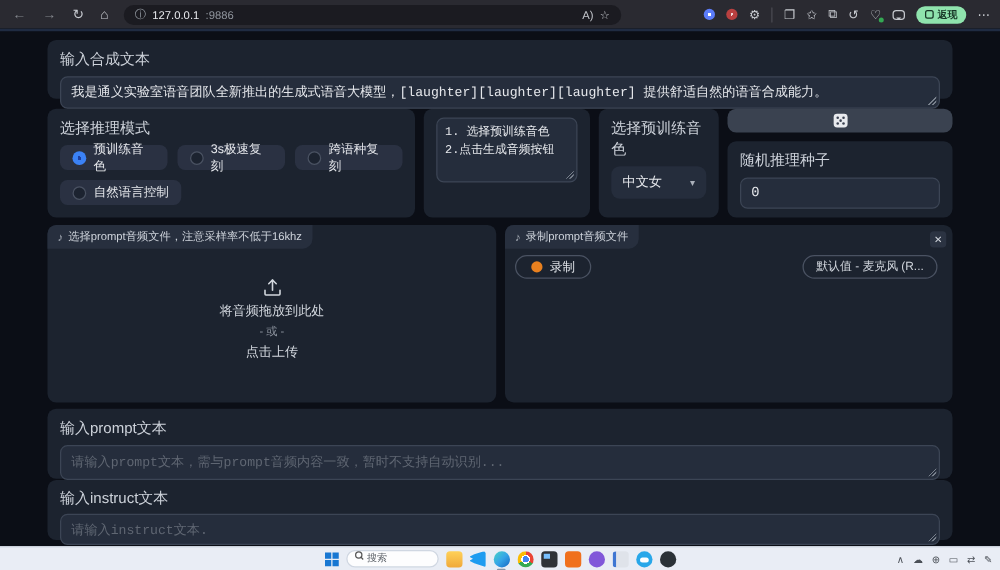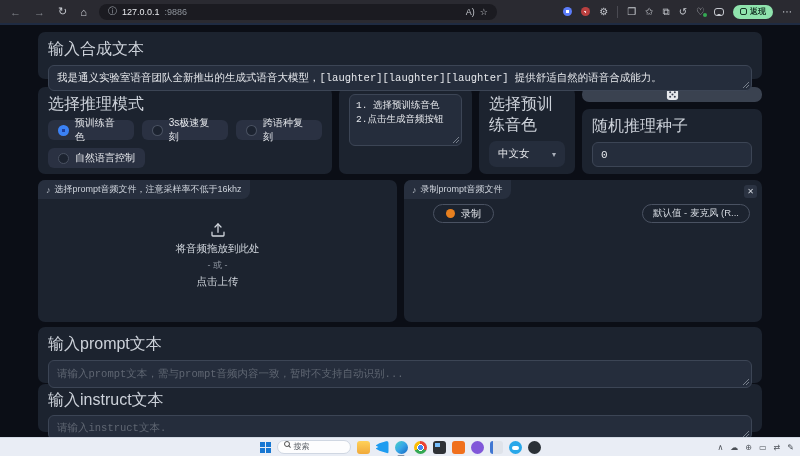--- a/index.html
+++ b/index.html
@@ -32,21 +32,21 @@
     border-top-color:#c6c9cf; }
   .cash-pill { display:flex; align-items:center; gap:3px; background:#8fe3ad; border-radius:8px;
     height:14px; padding:0 7px; font-size:8px; color:#173526; font-weight:bold;text-align:center; }
   .cash-ic { width:7px; height:7px; border:1px solid #173526; border-radius:2px; }
 
   
   .page { position:absolute; top:23px; left:0; right:0; bottom:19px; background:#0b0e16;
     border-top:2px solid #1f2b42; padding:7px 38px 0; }
   .block { background:#1c232f; border-radius:7px; }
   .pad { padding:7px 10px; }
-  .g-label { font-size:16px; color:#cdd2da; margin-bottom:5px; }
+  .g-label { font-size:12px; color:#cdd2da; margin-bottom:5px; }
   .ta-wrap { position:relative; }
   textarea, .num-input { width:100%; background:#252d3c; border:1px solid #3c4555; border-radius:6px;
     color:#e6e8ec; font-size:10.5px; font-family:Liberation Mono, monospace; resize:none;
     outline:none; padding:6px 8px; overflow:hidden; display:block; }
   textarea::placeholder { color:#5f6672; }
   .grip { position:absolute; right:3px; bottom:3px; width:7px; height:7px; pointer-events:none;
     background:linear-gradient(135deg, transparent 0 52%, #78808c 52% 60%, transparent 60% 74%, #78808c 74% 82%, transparent 82%); }
 
   .blk-synth { height:47px; }
   .blk-synth textarea { height:26px; padding:5px 8px; }
@@ -77,21 +77,21 @@
   .blk-record { flex:1; }
   .badge { position:absolute; top:0; left:0; background:#272f3e; padding:3px 8px; font-size:9px;
     color:#ced3db; border-radius:7px 0 8px 0; display:flex; align-items:center; gap:4px; }
   .note-ic { color:#aab0ba; font-size:9px; }
   .upload-center { position:absolute; inset:0; display:flex; flex-direction:column; align-items:center;
     justify-content:center; gap:3px; color:#d2d7de; font-size:10.5px; padding-top:8px; cursor:pointer; }
   .or-txt { font-size:9px; color:#8d949f; }
   .close-btn { position:absolute; top:5px; right:5px; width:13px; height:13px; background:#2b3342;
     border-radius:3px; color:#d2d7de; font-size:8px; display:flex; align-items:center;
     justify-content:center; cursor:pointer; }
-  .rec-row { position:absolute; top:24px; left:29px; right:12px; display:flex;
+  .rec-row { position:absolute; top:24px; left:8px; right:12px; display:flex;
     justify-content:space-between; align-items:center; }
   .rec-pill { display:flex; align-items:center; gap:6px; border:1px solid #4a5262; border-radius:12px;
     height:19px; padding:0 12px; font-size:10px; color:#e3e6eb; background:transparent; cursor:pointer; }
   .rec-dot { width:9px; height:9px; border-radius:50%; background:#e8801f; }
   .dev-pill { border:1px solid #4a5262; border-radius:12px; height:19px; padding:0 10px;
     font-size:9.5px; color:#d2d7de; display:flex; align-items:center; white-space:nowrap;
     max-width:175px; overflow:hidden; cursor:pointer; }
 
   .blk-prompt { margin-top:5px; height:56px; }
   .blk-prompt textarea { height:28px; }

